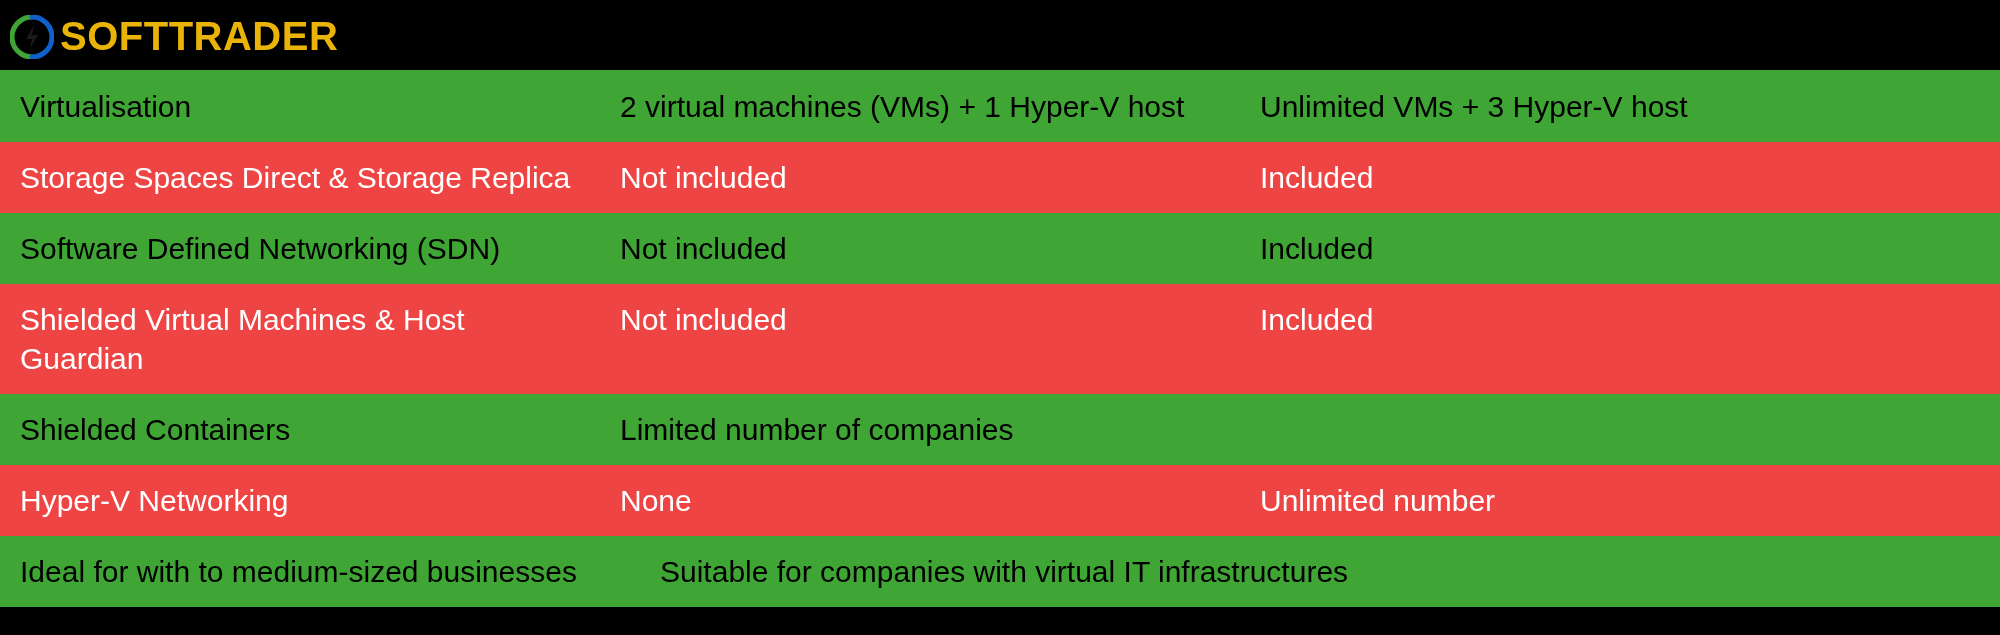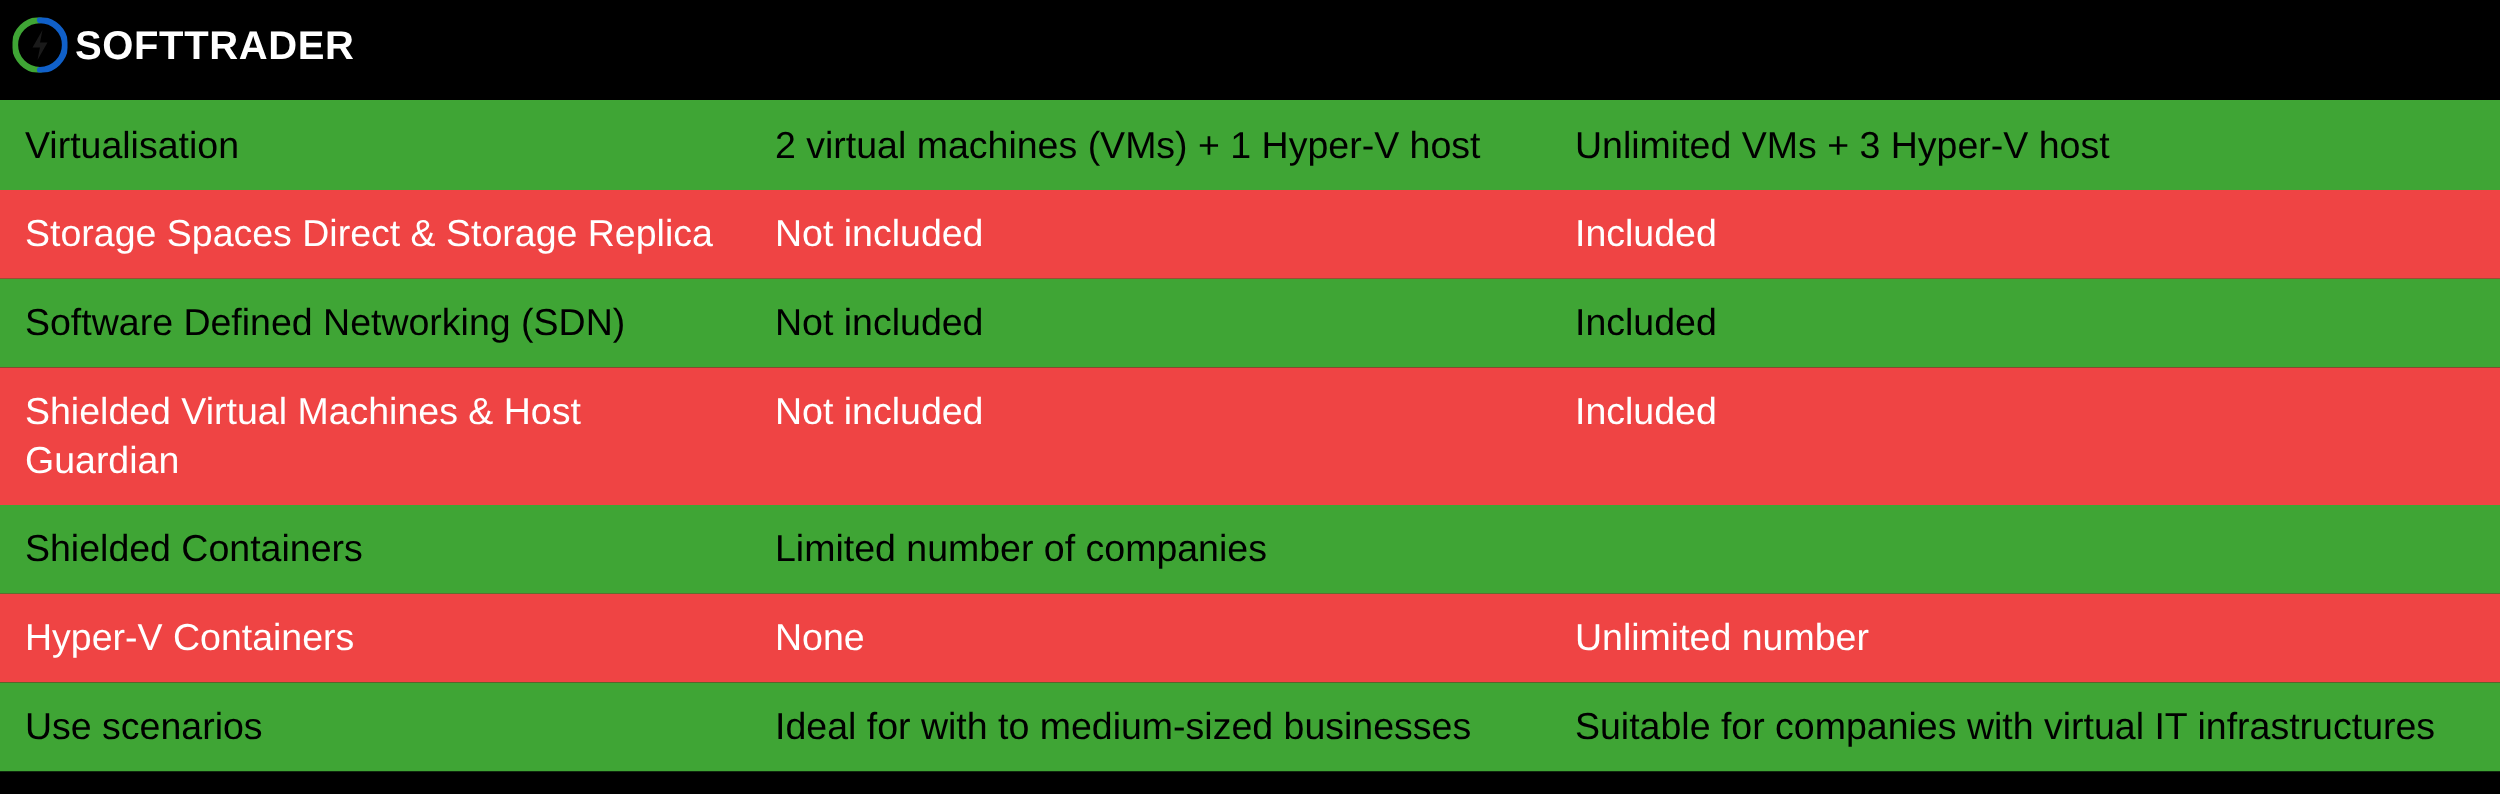--- a/index.html
+++ b/index.html
@@ -24,31 +24,31 @@
       z-index: 10;
     }
     .logo-icon {
       width: 44px;
       height: 44px;
       display: flex;
       align-items: center;
       justify-content: center;
     }
     .logo-text {
-      font-size: 32px;
+      font-size: 40px;
       font-weight: 900;
-      color: #ffffff;
+      color: #eab308;
       letter-spacing: 0.5px;
       font-family: Arial, sans-serif;
     }
     .table {
       width: 100%;
       display: flex;
       flex-direction: column;
-      padding-top: 20px;
+      padding-top: 10px;
       align-items: center;
     }
     .row {
       display: flex;
       width: 100%;
     }
     .row-green {
       background: #3fa535;
     }
     .row-black {
@@ -122,23 +122,22 @@
     <div class="cell col-std">Not included</div>
     <div class="cell col-dc">Included</div>
   </div>
 
   <div class="row row-green">
     <div class="cell col-feature">Shielded Containers</div>
     <div class="cell col-std">Limited number of companies</div>
   </div>
 
   <div class="row row-black">
-    <div class="cell col-feature">Hyper-V Containers</div>
+    <div class="cell col-feature">Hyper-V Networking</div>
     <div class="cell col-std">None</div>
     <div class="cell col-dc">Unlimited number</div>
   </div>
 
   <div class="row row-green">
-    <div class="cell col-feature">Use scenarios</div>
     <div class="cell col-std">Ideal for with to medium-sized businesses</div>
     <div class="cell col-dc">Suitable for companies with virtual IT infrastructures</div>
   </div>
 </div>
 
 </body></html>

